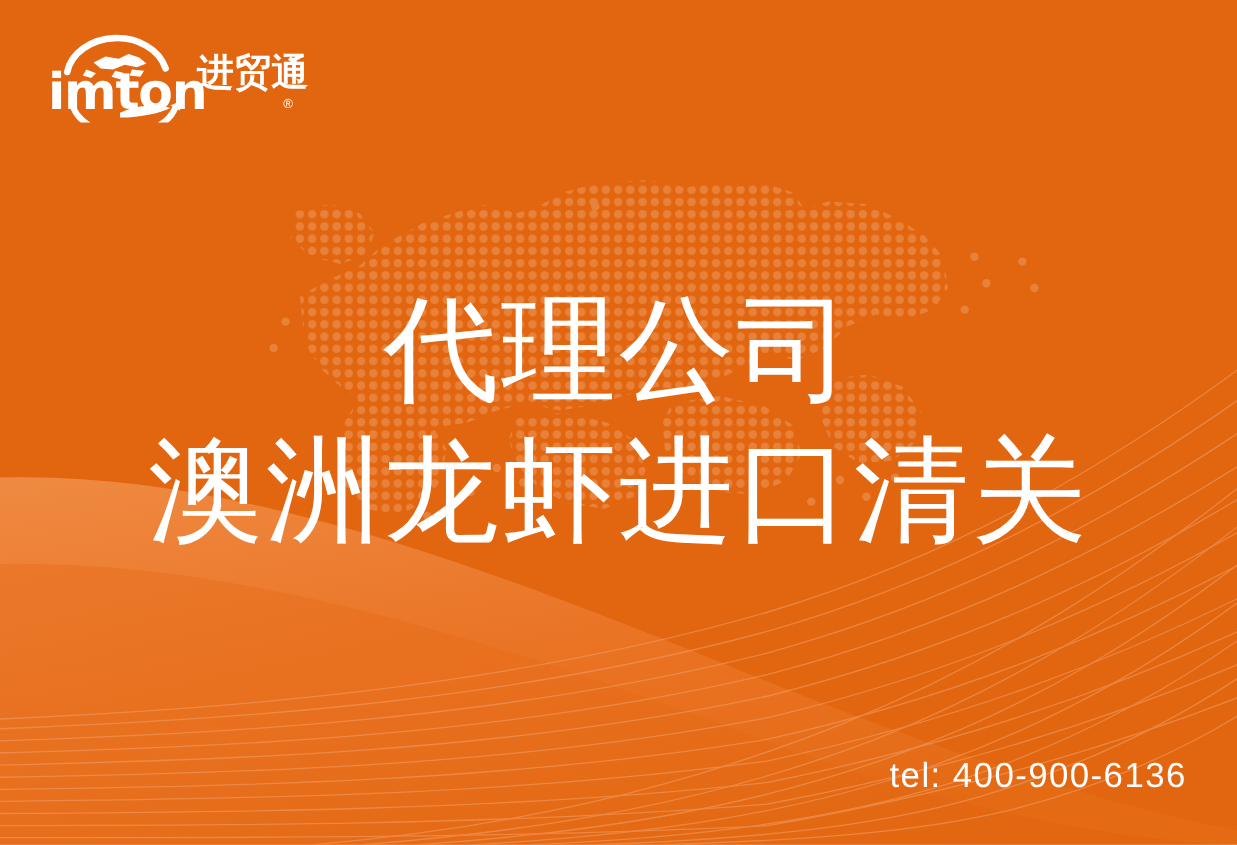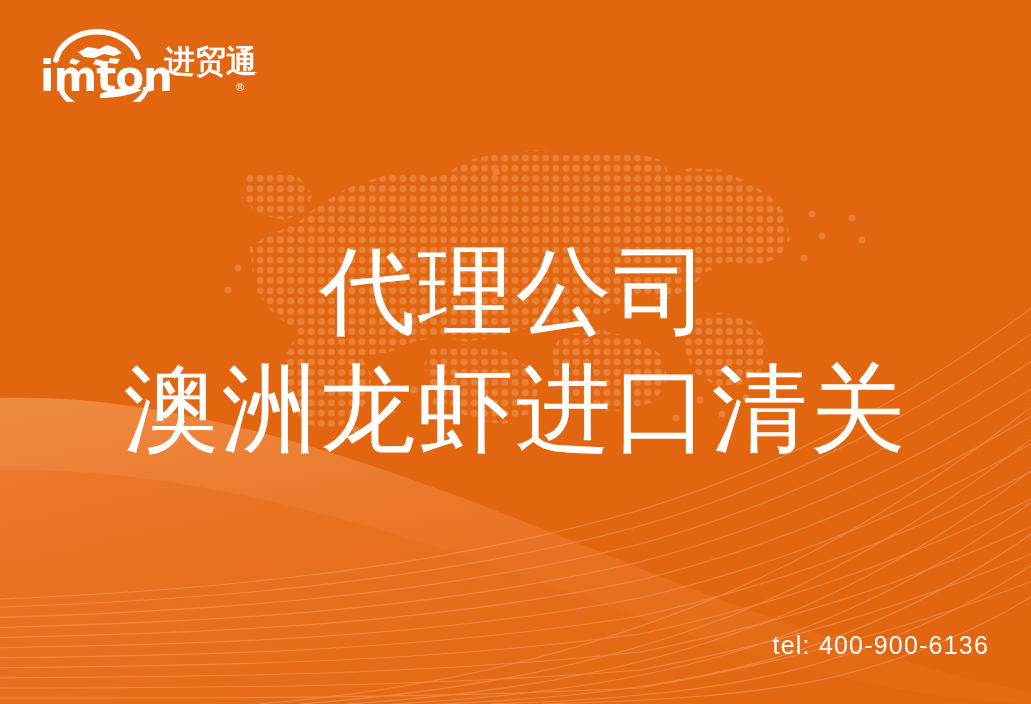--- a/index.html
+++ b/index.html
@@ -81,21 +81,21 @@
   }
   #headline .hl-line { display: block; }
 
   
   #phone {
     position: absolute;
     z-index: 12;
     right: 42px;
     top: 633px;
     color: #ffffff;
-    font-size: 25px;
+    font-size: 29px;
     line-height: 1;
     letter-spacing: 1.2px;
     font-family: "Liberation Sans", "DejaVu Sans", sans-serif;
     white-space: nowrap;
     margin-left: 32px;
   }
 </style>
 </head>
 <body>
 

